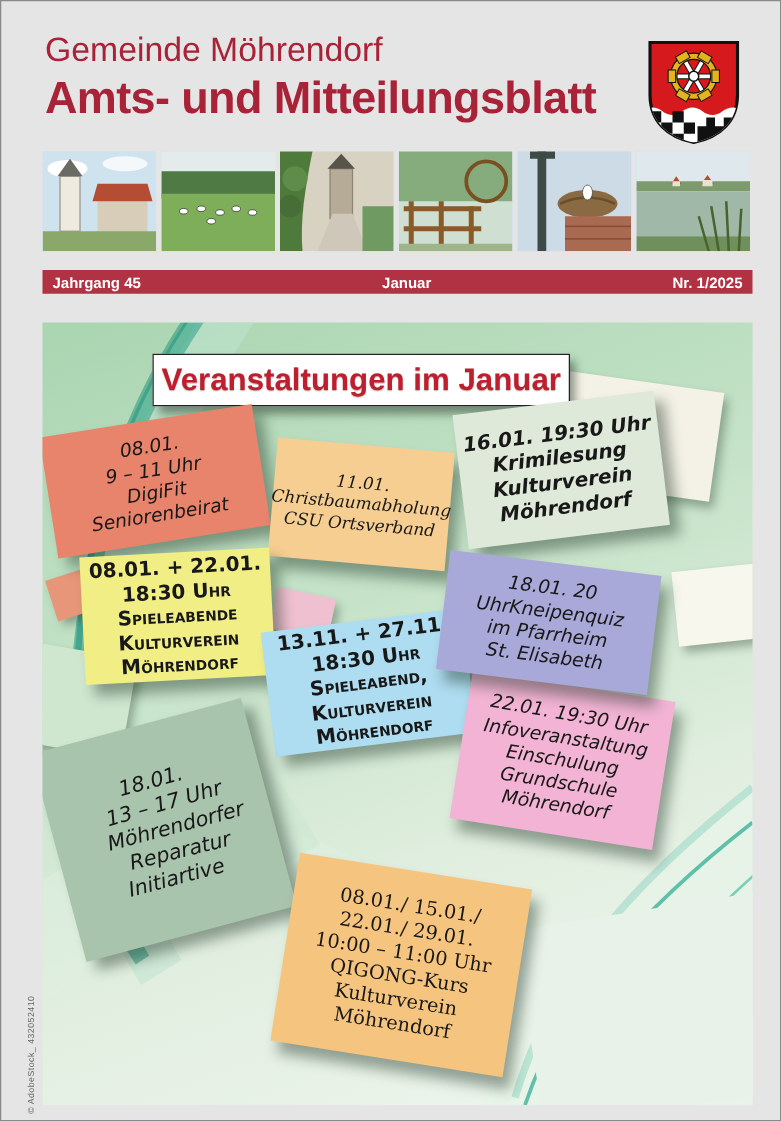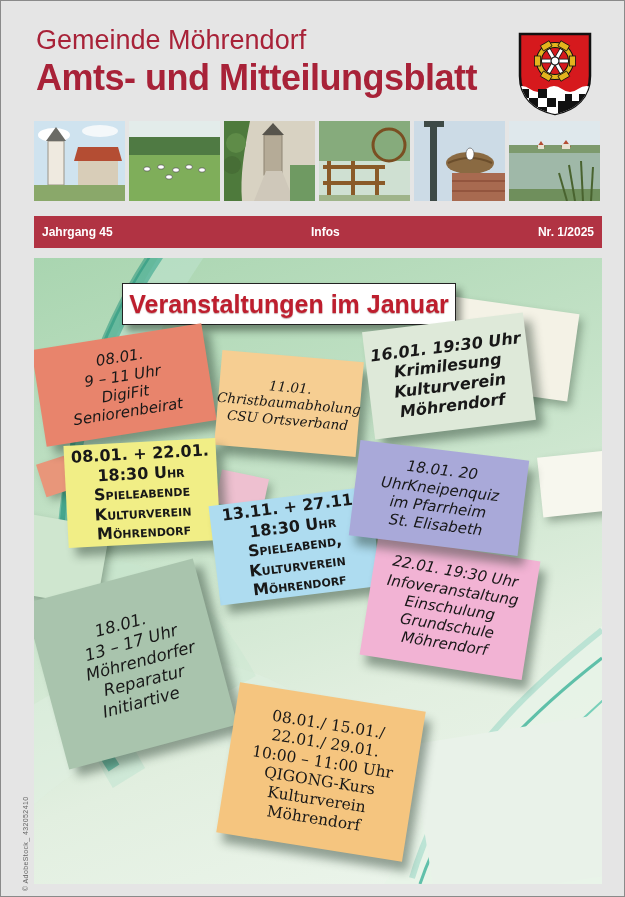--- a/index.html
+++ b/index.html
@@ -9,21 +9,21 @@
   
   .hdr-line1{position:absolute;left:35px;top:24px;font-size:27px;color:#A82238;font-weight:normal;}
   .hdr-line2{position:absolute;left:35px;top:56px;font-size:36px;color:#A82238;font-weight:bold;letter-spacing:-.5px;}
   .crest{position:absolute;left:513px;top:30px;width:82px;height:86px;}
 
   
   .photos{position:absolute;left:33px;top:120px;width:568px;height:80px;display:flex;gap:4px;}
   .ph{width:91px;height:80px;overflow:hidden;background:#cfe3ef;}
 
   
-  .bar{position:absolute;left:33px;top:215px;width:568px;height:32px;background:#B13343;
+  .bar{position:absolute;left:33px;top:215px;width:568px;height:19px;background:#B13343;
        color:#fff;font-weight:bold;font-size:12px;display:flex;align-items:center;}
   .bar .l{margin-left:8px;}
   .bar .c{flex:1;text-align:center;}
   .bar .r{margin-right:8px;}
 
   
   .stage{position:absolute;left:33px;top:257px;width:568px;height:626px;overflow:hidden;
          background:linear-gradient(160deg,#a9d5b0 0%,#c6e3c9 38%,#e2efe0 68%,#eef6ee 100%);}
   .stage svg.bgart{position:absolute;left:0;top:0;}
 
@@ -206,21 +206,21 @@
             <line x1="74" y1="80" x2="72" y2="40"></line>
           <line x1="82" y1="80" x2="84" y2="46"></line>
             <line x1="58" y1="80" x2="50" y2="52"></line>
           </g>
         </svg>
     </div>
   </div>
 
   <div class="bar">
     <span class="l">Jahrgang 45</span>
-    <span class="c">Infos</span>
+    <span class="c">Januar</span>
     <span class="r">Nr. 1/2025</span>
   </div>
 
   <div class="stage">
     <svg class="bgart" width="568" height="626">
       <path d="M-30,520 C100,400 240,420 330,560" stroke="#dff0e2" stroke-width="80" fill="none" opacity=".5"></path>
       <path d="M-20,360 C60,300 140,320 200,430" stroke="#c9e6cf" stroke-width="50" fill="none" opacity=".4"></path>
       <path d="M160,-20 C90,80 55,180 48,310 C44,390 58,460 95,520" stroke="#bfe3cf" stroke-width="38" fill="none" opacity=".55"></path>
       <path d="M135,-20 C70,70 35,170 28,300 C24,380 40,450 80,510" stroke="#2aa189" stroke-width="13" fill="none" opacity=".55"></path>
       <path d="M120,-10 C62,75 33,168 27,285" stroke="#1e8f77" stroke-width="5" fill="none" opacity=".5"></path>

